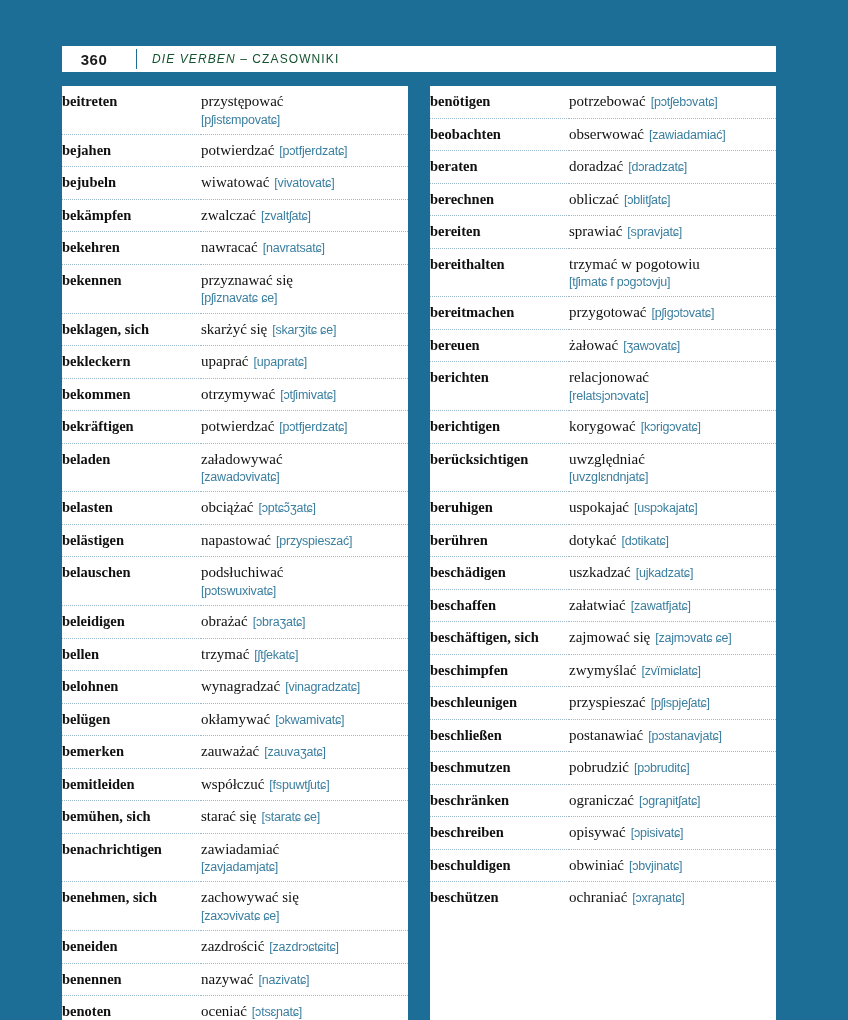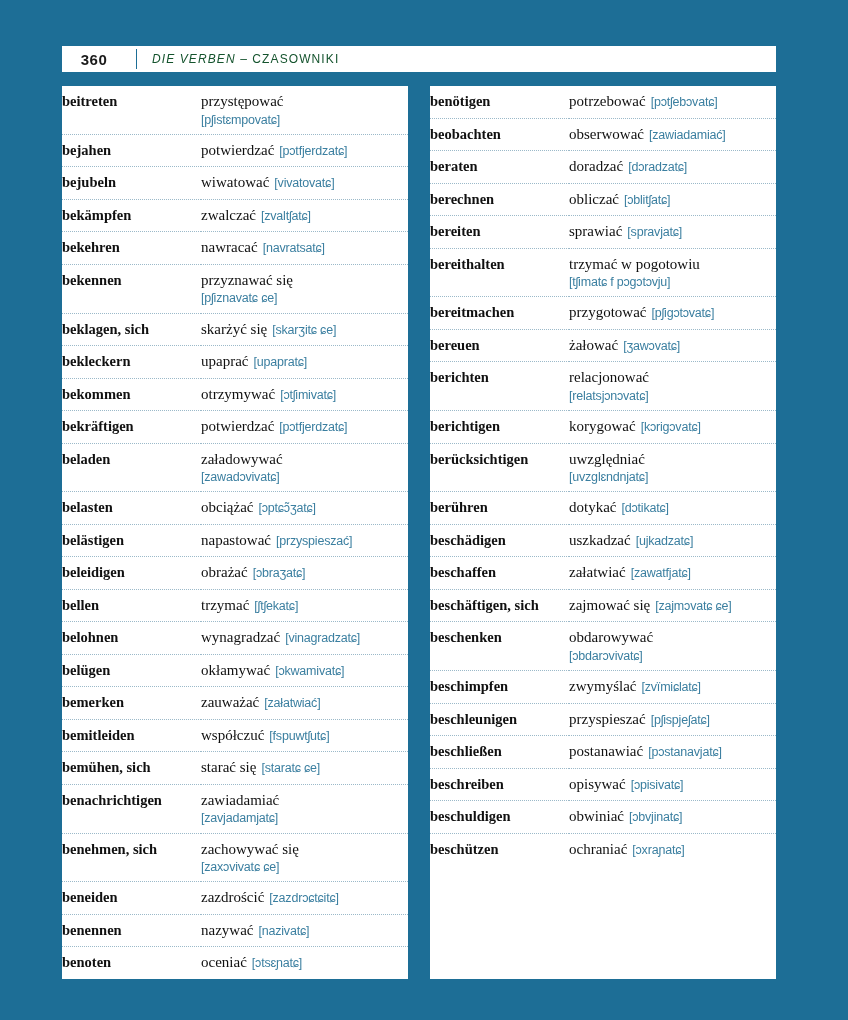--- a/index.html
+++ b/index.html
@@ -201,38 +201,45 @@
             </tr>
             <tr>
               <td class="de">belasten</td>
               <td class="pl pl-inline"><span class="pl-word">obciążać</span><span class="ipa">[ɔptɕɔ̃ʒatɕ]</span></td>
             </tr>
             <tr>
               <td class="de">belästigen</td>
               <td class="pl pl-inline"><span class="pl-word">napastować</span><span class="ipa">[przyspieszać]</span></td>
             </tr>
             <tr>
+              <td class="de">belauschen</td>
+              <td class="pl">
+                <span class="pl-line">podsłuchiwać</span>
+                <span class="ipa pl-line">[pɔtswuxivatɕ]</span>
+              </td>
+            </tr>
+            <tr>
               <td class="de">beleidigen</td>
               <td class="pl pl-inline"><span class="pl-word">obrażać</span><span class="ipa">[ɔbraʒatɕ]</span></td>
             </tr>
             <tr>
               <td class="de">bellen</td>
               <td class="pl pl-inline"><span class="pl-word">trzymać</span><span class="ipa">[ʃtʃekatɕ]</span></td>
             </tr>
             <tr>
               <td class="de">belohnen</td>
               <td class="pl pl-inline"><span class="pl-word">wynagradzać</span><span class="ipa">[vinagradzatɕ]</span></td>
             </tr>
             <tr>
               <td class="de">belügen</td>
               <td class="pl pl-inline"><span class="pl-word">okłamywać</span><span class="ipa">[ɔkwamivatɕ]</span></td>
             </tr>
             <tr>
               <td class="de">bemerken</td>
-              <td class="pl pl-inline"><span class="pl-word">zauważać</span><span class="ipa">[załatwiać]</span></td>
+              <td class="pl pl-inline"><span class="pl-word">zauważać</span><span class="ipa">[zauvaʒatɕ]</span></td>
             </tr>
             <tr>
               <td class="de">bemitleiden</td>
               <td class="pl pl-inline"><span class="pl-word">współczuć</span><span class="ipa">[fspuwtʃutɕ]</span></td>
             </tr>
             <tr>
               <td class="de">bemühen, sich</td>
               <td class="pl pl-inline"><span class="pl-word">starać się</span><span class="ipa">[staratɕ ɕe]</span></td>
             </tr>
             <tr>
@@ -314,53 +321,58 @@
               <td class="pl pl-inline"><span class="pl-word">korygować</span><span class="ipa">[kɔrigɔvatɕ]</span></td>
             </tr>
             <tr>
               <td class="de">berücksichtigen</td>
               <td class="pl">
                 <span class="pl-line">uwzględniać</span>
                 <span class="ipa pl-line">[uvzglɛndnjatɕ]</span>
               </td>
             </tr>
             <tr>
+              <td class="de">beruhigen</td>
+              <td class="pl pl-inline"><span class="pl-word">uspokajać</span><span class="ipa">[uspɔkajatɕ]</span></td>
+            </tr>
+            <tr>
               <td class="de">berühren</td>
               <td class="pl pl-inline"><span class="pl-word">dotykać</span><span class="ipa">[dɔtikatɕ]</span></td>
             </tr>
             <tr>
               <td class="de">beschädigen</td>
               <td class="pl pl-inline"><span class="pl-word">uszkadzać</span><span class="ipa">[ujkadzatɕ]</span></td>
             </tr>
             <tr>
               <td class="de">beschaffen</td>
               <td class="pl pl-inline"><span class="pl-word">załatwiać</span><span class="ipa">[zawatfjatɕ]</span></td>
             </tr>
             <tr>
               <td class="de">beschäftigen, sich</td>
               <td class="pl pl-inline"><span class="pl-word">zajmować się</span><span class="ipa">[zajmɔvatɕ ɕe]</span></td>
             </tr>
             <tr>
-              <td class="de">beschenken</td>
-              <td class="pl">
-                <span class="pl-line">obdarowywać</span>
-                <span class="ipa pl-line">[ɔbdarɔvivatɕ]</span>
-              </td>
-            </tr>
-            <tr>
               <td class="de">beschimpfen</td>
               <td class="pl pl-inline"><span class="pl-word">zwymyślać</span><span class="ipa">[zvïmiɕlatɕ]</span></td>
             </tr>
             <tr>
               <td class="de">beschleunigen</td>
               <td class="pl pl-inline"><span class="pl-word">przyspieszać</span><span class="ipa">[pʃispjeʃatɕ]</span></td>
             </tr>
             <tr>
               <td class="de">beschließen</td>
               <td class="pl pl-inline"><span class="pl-word">postanawiać</span><span class="ipa">[pɔstanavjatɕ]</span></td>
+            </tr>
+            <tr>
+              <td class="de">beschmutzen</td>
+              <td class="pl pl-inline"><span class="pl-word">pobrudzić</span><span class="ipa">[pɔbruditɕ]</span></td>
+            </tr>
+            <tr>
+              <td class="de">beschränken</td>
+              <td class="pl pl-inline"><span class="pl-word">ograniczać</span><span class="ipa">[ɔgraɲitʃatɕ]</span></td>
             </tr>
             <tr>
               <td class="de">beschreiben</td>
               <td class="pl pl-inline"><span class="pl-word">opisywać</span><span class="ipa">[ɔpisivatɕ]</span></td>
             </tr>
             <tr>
               <td class="de">beschuldigen</td>
               <td class="pl pl-inline"><span class="pl-word">obwiniać</span><span class="ipa">[ɔbvjinatɕ]</span></td>
             </tr>
             <tr>

